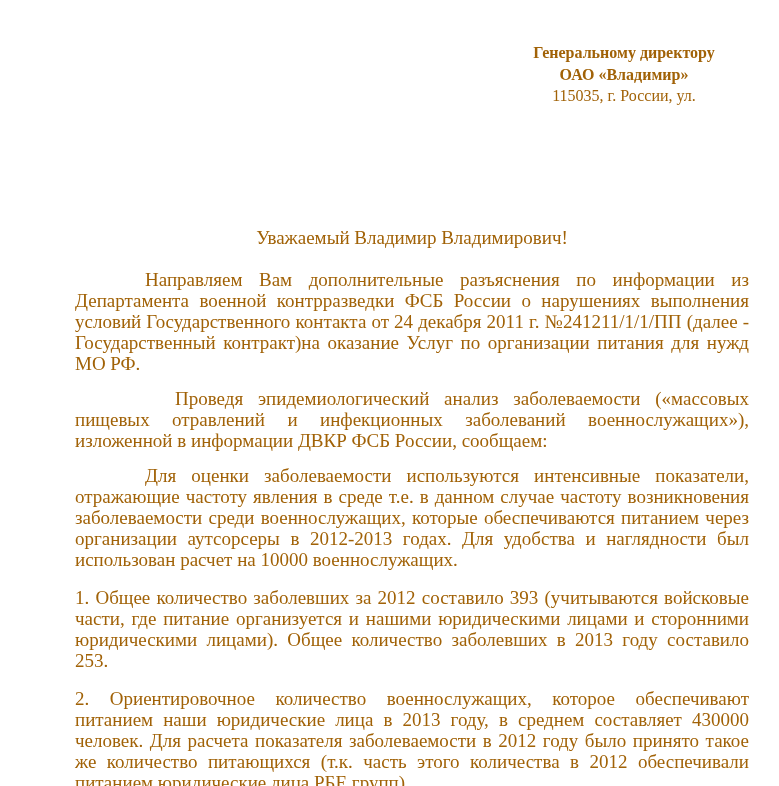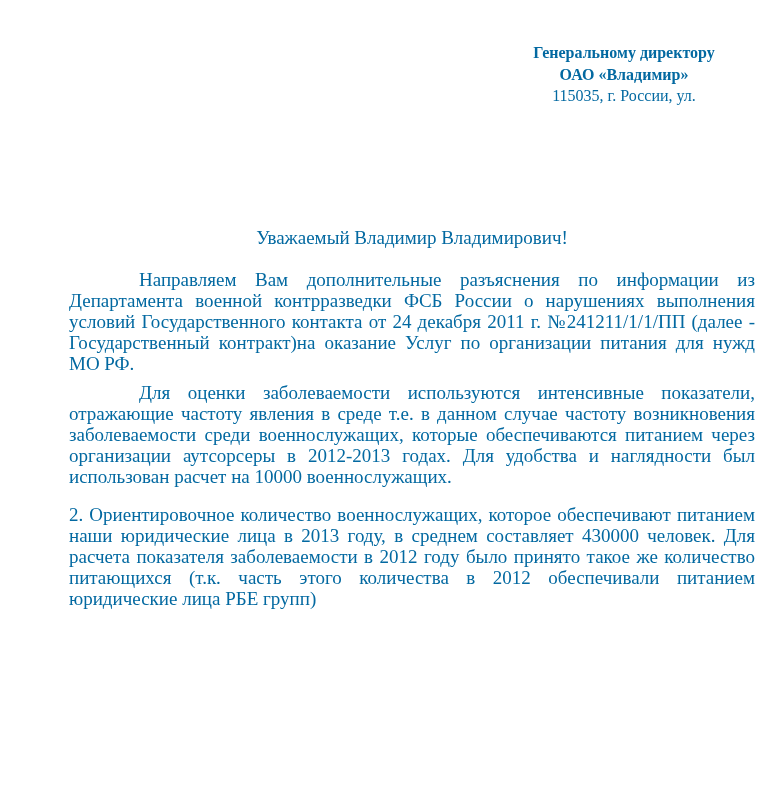--- a/index.html
+++ b/index.html
@@ -5,21 +5,21 @@
   html, body {
     margin: 0;
     padding: 0;
     background: #ffffff;
   }
   .page {
     position: relative;
     width: 779px;
     height: 786px;
     background: #ffffff;
-    color: #0369a1;
+    color: #a16207;
     font-family: "Liberation Serif", "DejaVu Serif", serif;
     overflow: hidden;
     text-decoration: underline;
   }
   .recipient {
     position: absolute;
     top: 42px;
     left: 478px;
     width: 292px;
     text-align: center;
@@ -35,21 +35,21 @@
     left: 61px;
     width: 702px;
     font-size: 19px;
     line-height: 21px;
   }
   .salutation {
     text-align: center;
     margin: 0 0 21px 0;
   }
   .content p.para {
-    margin: 8px;
+    margin: 14px;
     text-align: justify;
   }
   .ind-md { text-indent: 70px; }
   .ind-lg { text-indent: 100px; }
   .gap    { margin-top: 17px !important; }
 </style>
 </head>
 <body>
 
 <div class="page">
@@ -57,17 +57,19 @@
   <div class="recipient">
     <div class="r-line bold">Генеральному директору</div>
     <div class="r-line bold">ОАО «Владимир»</div>
     <div class="r-line">115035,  г. России, ул.</div>
   </div>
 
   <div class="content">
     <div class="salutation">Уважаемый Владимир Владимирович!</div>
 
     <p class="para ind-md">Направляем Вам дополнительные разъяснения по информации из Департамента военной контрразведки ФСБ России о нарушениях выполнения условий Государственного контакта от 24 декабря 2011 г. №241211/1/1/ПП (далее - Государственный контракт)на оказание Услуг по организации питания для нужд МО РФ.</p>
+    <p class="para ind-lg">Проведя эпидемиологический анализ заболеваемости («массовых пищевых отравлений и инфекционных заболеваний военнослужащих»), изложенной в информации ДВКР ФСБ России, сообщаем:</p>
     <p class="para ind-md">Для оценки заболеваемости используются интенсивные показатели, отражающие частоту явления в среде т.е. в данном случае частоту возникновения заболеваемости среди военнослужащих, которые обеспечиваются питанием через организации аутсорсеры в 2012-2013 годах.  Для удобства и наглядности был использован расчет на 10000 военнослужащих.</p>
+    <p class="para gap">1. Общее количество заболевших за 2012 составило 393 (учитываются войсковые части, где питание организуется и нашими юридическими лицами и сторонними юридическими лицами). Общее количество заболевших в 2013 году составило 253.</p>
     <p class="para gap">2. Ориентировочное количество военнослужащих, которое обеспечивают питанием наши юридические лица в 2013 году, в среднем составляет 430000 человек.  Для расчета показателя заболеваемости в 2012 году было принято такое же количество питающихся (т.к. часть этого количества в 2012 обеспечивали питанием юридические лица РБЕ групп)</p>
   </div>
 
 </div>
 
 </body></html>

